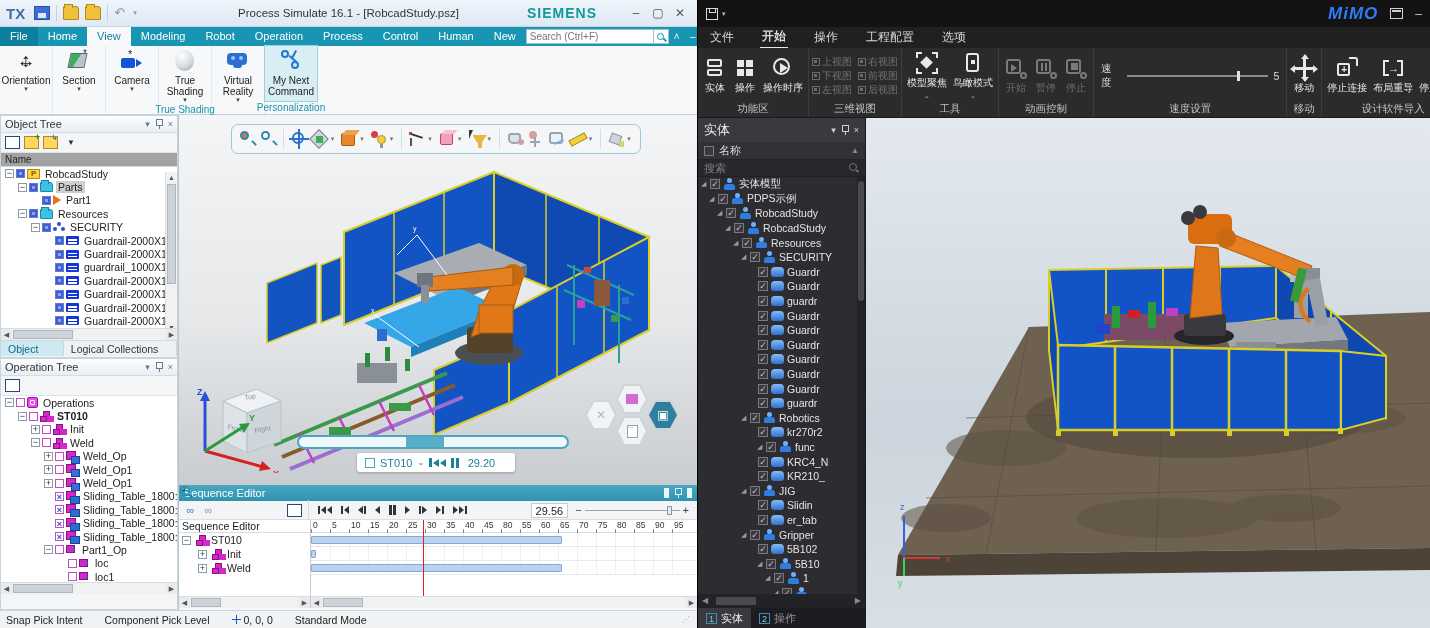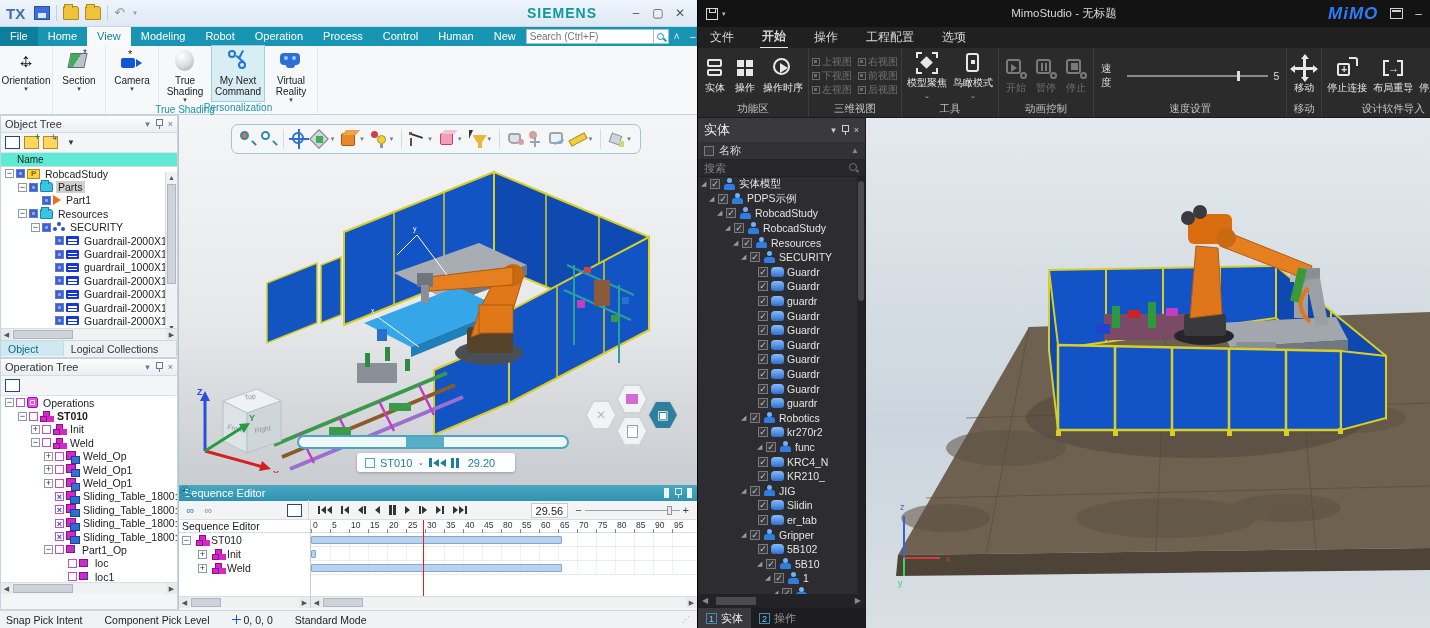--- a/index.html
+++ b/index.html
@@ -54,21 +54,21 @@
   .pinic::after{content:"";position:absolute;left:3px;top:7px;width:1px;height:3px;background:#6a7a87}
   .tree-toolbar{height:20px;display:flex;align-items:center;gap:4px;padding:0 4px;border-bottom:1px solid #dde4ea}
   .tt-ic{width:15px;height:13px;position:relative;display:inline-block}
   .tt-grid{background:linear-gradient(#fff,#fff) #2a6fd0;border:1px solid #23497e}
   .tt-grid::after{content:"";position:absolute;inset:2px;background:
      linear-gradient(#fff 1px,transparent 1px) 0 0/100% 3px,linear-gradient(90deg,#fff 1px,transparent 1px) 0 0/4px 100%}
   .tt-foldnew{background:#ffd75e;border:1px solid #b08a20}
   .tt-foldnew::after{content:"+";position:absolute;right:-2px;top:-5px;color:#2a8a2a;font-weight:bold;font-size:9px}
   .tt-foldarr{background:#ffd75e;border:1px solid #b08a20}
   .tt-foldarr::after{content:"↳";position:absolute;right:-1px;top:-4px;color:#1557d8;font-size:8px}
-  .colhead{height:14px;background:#5eead4;border-bottom:1px solid #d0d7de;font-size:10px;padding:1px 16px;color:#222}
+  .colhead{height:14px;background:#a3a3a3;border-bottom:1px solid #d0d7de;font-size:10px;padding:1px 4px;color:#222}
   .trows{position:relative;overflow:hidden;background:#fff}
   .trow{height:13.4px;display:flex;align-items:center;white-space:nowrap;font-size:10.5px}
   .trow .lbl{padding:0 2px}
   .trow .lbl.sel{background:#cfcfcf}
   .xb{display:inline-block;width:9px;height:9px;border:1px solid #8a9aa8;background:#fff;
       font-size:9px;line-height:7px;text-align:center;color:#333;flex:0 0 auto;margin-right:2px}
   .pfx{display:inline-block;width:9px;height:9px;border:1px solid #6a78c8;background:#3a5fd9;margin-right:2px;flex:0 0 auto;position:relative}
   .pfx::after{content:"";position:absolute;inset:2px;background:#8fa2ef}
   .tico{display:inline-block;flex:0 0 auto;margin-right:3px;position:relative}
   .ti-study{width:13px;height:10px;background:#ffd040;border:1px solid #b08a20}
@@ -243,20 +243,21 @@
 <div id="ps">
   <div id="ps-title">
     <span class="tx-logo">TX</span>
     <span class="qa-ic qa-save"></span>
     <span class="qa-sep"></span>
     <span class="qa-ic qa-folder"></span>
     <span class="qa-ic qa-folder"></span>
     <span class="qa-sep"></span>
     <span class="qa-ic qa-undo">↶</span>
     <span class="ms-dd" style="color:#8a97a5">▾</span>
+    <span class="t-title">Process Simulate 16.1 - [RobcadStudy.psz]</span>
     <span class="siemens">SIEMENS</span>
     <span class="winbtn">–</span>
     <span class="winbtn">▢</span>
     <span class="winbtn">✕</span>
   </div>
 
   <div id="ps-tabbar">
 
     <span class="ps-tab file">File</span>
       <span class="ps-tab">Home</span>
@@ -317,43 +318,43 @@
         <div class="ps-rbtn">
           <span class="lic">
             <i style="position:absolute;left:3px;top:2px;width:19px;height:21px;border-radius:50%;background:radial-gradient(circle at 35% 28%,#ffffff,#d8dce1 55%,#97a0aa)"></i>
           </span>
           <div class="ps-rlabel">True Shading</div>
           <div class="ps-dd">▾</div>
         </div>
         <div class="ps-glabel">True Shading</div>
       </div>
       <div class="ps-rcell">
-        <div class="ps-rbtn hl">
-          <span class="lic">
-            <i style="position:absolute;left:3px;top:2px;width:8px;height:8px;border:2px solid #1e78d0;border-radius:50%"></i>
-            <i style="position:absolute;left:13px;top:13px;width:8px;height:8px;border:2px solid #1e78d0;border-radius:50%"></i>
-            <i style="position:absolute;left:10px;top:10px;width:10px;height:2px;background:#1e78d0;transform:rotate(42deg)"></i>
-            <i style="position:absolute;left:15px;top:2px;width:2px;height:9px;background:#1e78d0;transform:rotate(28deg)"></i>
-          </span>
-          <div class="ps-rlabel">My Next Command</div>
-        </div>
-        <div class="ps-glabel">Personalization</div>
-      </div>
-      <div class="ps-rcell">
         <div class="ps-rbtn">
           <span class="lic">
             <i style="position:absolute;left:2px;top:5px;width:20px;height:12px;background:#2b6fd4;border-radius:4px"></i>
             <i style="position:absolute;left:8px;top:16px;width:9px;height:4px;background:#2b6fd4;border-radius:0 0 3px 3px"></i>
             <i style="position:absolute;left:6px;top:8px;width:4px;height:4px;background:#9cc4f2;border-radius:50%"></i>
             <i style="position:absolute;left:14px;top:8px;width:4px;height:4px;background:#9cc4f2;border-radius:50%"></i>
           </span>
           <div class="ps-rlabel">Virtual Reality</div>
           <div class="ps-dd">▾</div>
         </div>
         <div class="ps-glabel"></div>
+      </div>
+      <div class="ps-rcell">
+        <div class="ps-rbtn hl">
+          <span class="lic">
+            <i style="position:absolute;left:3px;top:2px;width:8px;height:8px;border:2px solid #1e78d0;border-radius:50%"></i>
+            <i style="position:absolute;left:13px;top:13px;width:8px;height:8px;border:2px solid #1e78d0;border-radius:50%"></i>
+            <i style="position:absolute;left:10px;top:10px;width:10px;height:2px;background:#1e78d0;transform:rotate(42deg)"></i>
+            <i style="position:absolute;left:15px;top:2px;width:2px;height:9px;background:#1e78d0;transform:rotate(28deg)"></i>
+          </span>
+          <div class="ps-rlabel">My Next Command</div>
+        </div>
+        <div class="ps-glabel">Personalization</div>
       </div>
     </div>
 
   <div class="panel" style="left:0;top:115px;width:178px;height:243px">
     <div class="p-head">
       <span class="ttl">Object Tree</span>
       <span class="p-ic">▾</span>
       <span class="pinic"></span>
       <span class="p-ic">×</span>
     </div>
@@ -1035,21 +1036,20 @@
     <span class="sitem"><span class="coordcross"></span><span>0, 0, 0</span></span>
     <span class="sitem">Standard Mode</span>
     <span class="grip">⋰</span>
   </div>
 </div>
 
 <div id="ms">
   <div id="ms-title">
     <span class="ms-save"></span>
     <span class="ms-dd">▾</span>
-    <span class="t-title">MimoStudio - 无标题</span>
     <span class="mimo">MiMO</span>
     <span class="ms-winic"></span>
     <span class="ms-min">–</span>
   </div>
   <div id="ms-menu">
       <span class="ms-mtab">文件</span>
       <span class="ms-mtab active">开始</span>
       <span class="ms-mtab">操作</span>
       <span class="ms-mtab">工程配置</span>
       <span class="ms-mtab">选项</span>

